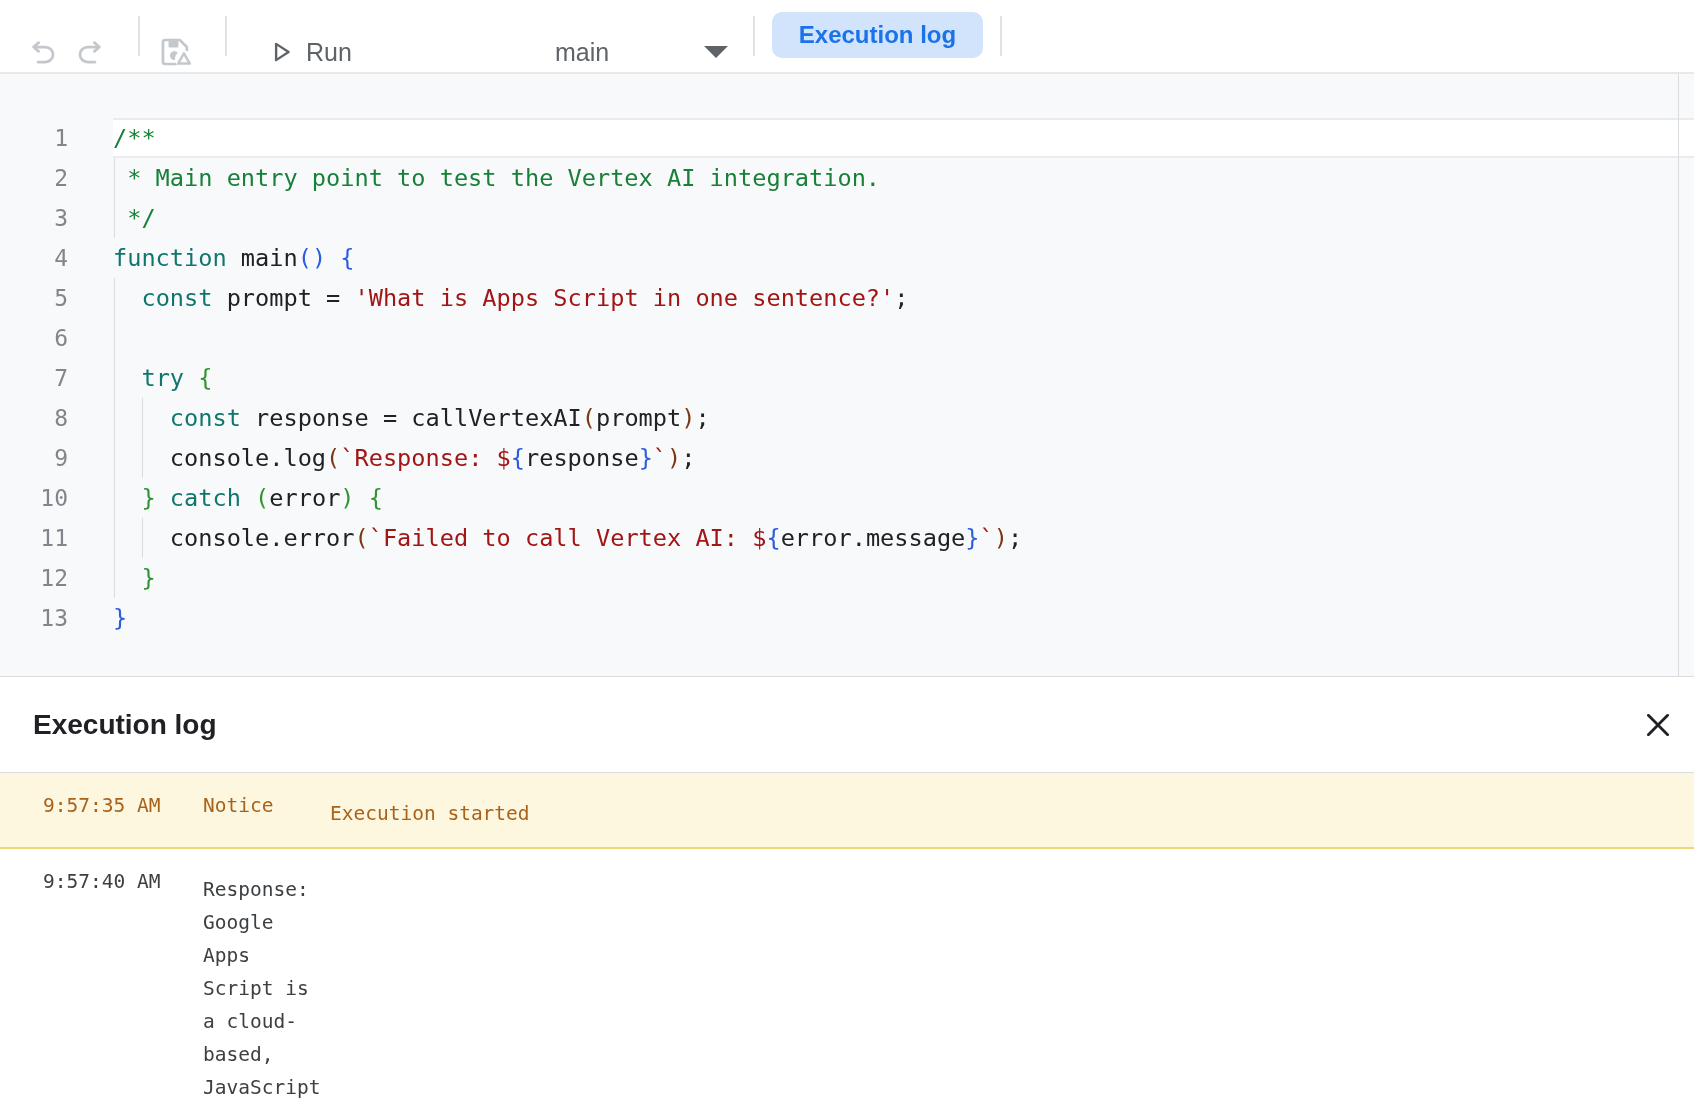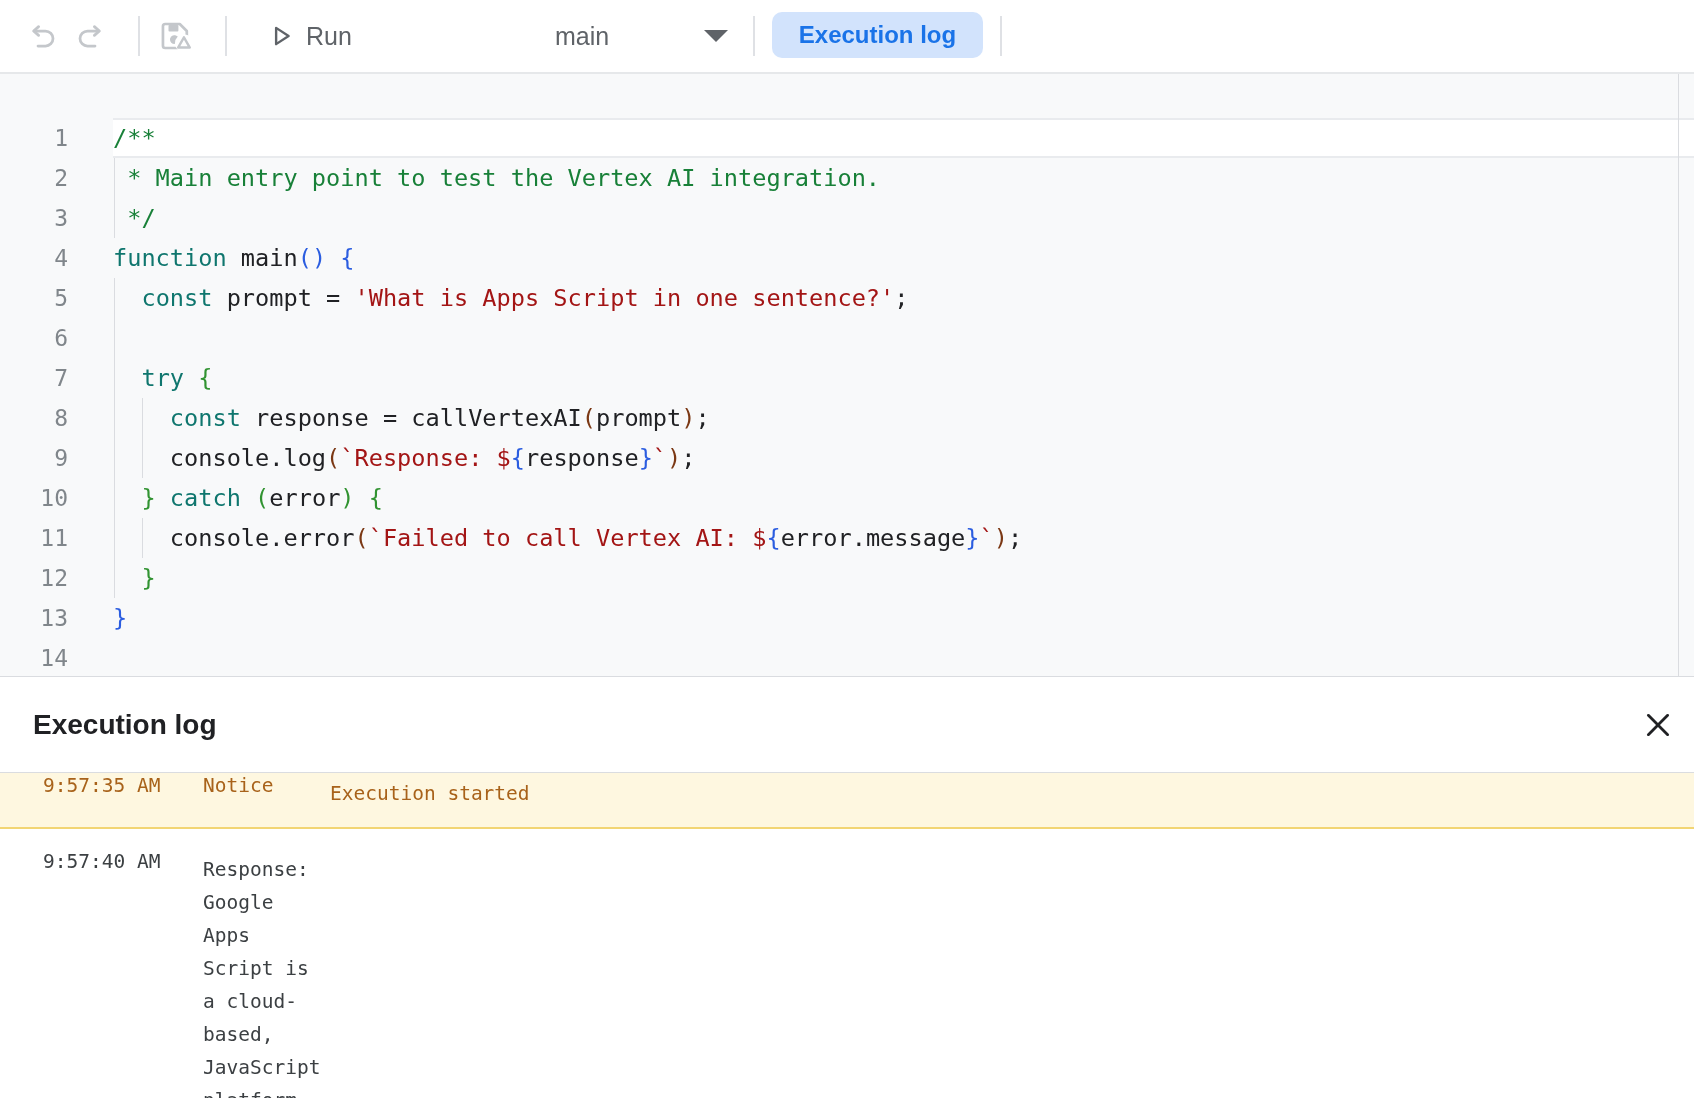--- a/index.html
+++ b/index.html
@@ -3,21 +3,21 @@
 <meta charset="utf-8">
 <style>
   * { margin:0; padding:0; box-sizing:border-box; }
   html,body { width:1694px; height:1098px; overflow:hidden; background:#fff;
               font-family:"Liberation Sans", sans-serif; }
   .stage { position:relative; width:1694px; height:1098px; background:#fff; }
 
   
   .toolbar { position:absolute; left:0; top:0; width:1694px; height:74px;
              background:#fff; border-bottom:2px solid #e6e8ea; }
-  .tb-item { position:absolute; top:0; height:72px; display:flex; align-items:center; }
+  .tb-item { position:absolute; top:16px; height:72px; display:flex; align-items:center; }
   .tb-btn { cursor:pointer; background:none; border:none; display:flex; align-items:center; gap:12px;
             color:#5f6368; font-size:25px; font-family:"Liberation Sans",sans-serif; }
   .tb-divider { position:absolute; top:16px; width:2px; height:40px; background:#dfe1e5; }
   .icon { display:block; }
   .disabled { color:#c4c7cb; }
   .tb-label { color:#5f6368; font-weight:500; }
   .chip { position:absolute; left:772px; top:12px; width:211px; height:46px;
           background:#d2e3fc; border:none; border-radius:10px; color:#1a73e8;
           font-size:24px; font-weight:600; font-family:"Liberation Sans",sans-serif;
           display:flex; align-items:center; justify-content:center; cursor:pointer; }
@@ -46,21 +46,21 @@
                background:#fff; border-top:1px solid #dadce0; }
   .log-header { position:relative; height:96px; background:#fff; border-bottom:1px solid #dadce0; }
   .log-title { position:absolute; left:33px; top:50%; transform:translateY(-50%);
                font-size:28px; font-weight:600; color:#202124; }
   .log-close { position:absolute; right:20px; top:50%; transform:translateY(-50%);
                width:32px; height:32px; background:none; border:none; cursor:pointer;
                display:flex; align-items:center; justify-content:center; }
   .log-rows { font-family:"DejaVu Sans Mono", monospace; font-size:19.5px; }
   .log-row { display:grid; grid-template-columns:160px 127px 1fr; padding-left:43px;
              border-bottom:2px solid #f2d574; }
-  .log-row.notice { background:#fef7e0; color:#a8621a; padding-bottom:20px; line-height:26px; }
+  .log-row.notice { background:#fef7e0; color:#a8621a; padding-top:20px; padding-bottom:20px; line-height:26px; }
   .log-row.info { background:#ffffff; color:#3c4043; padding-top:16px; padding-bottom:10px; line-height:33px; }
   .log-msg { max-width:1010px; white-space:pre-wrap; word-break:normal;margin-top:8px; }
 </style>
 </head>
 <body>
 
 <div class="stage">
 
   <div class="toolbar">
     <div class="tb-item" style="left:28px;">
@@ -165,24 +165,20 @@
           <div class="code-text"><span class="guide" style="left: 1px;"></span><span class="guide" style="left: 29.4px;"></span><span class="tk-pl">    console.error</span><span class="tk-b3">(</span><span class="tk-st">`Failed to call Vertex AI: $</span><span class="tk-b1">{</span><span class="tk-pl">error.message</span><span class="tk-b1">}</span><span class="tk-st">`</span><span class="tk-b3">)</span><span class="tk-pl">;</span></div>
         </div>
         <div class="code-line">
           <div class="gutter">12</div>
           <div class="code-text"><span class="guide" style="left: 1px;"></span><span class="tk-pl">  </span><span class="tk-b2">}</span></div>
         </div>
         <div class="code-line">
           <div class="gutter">13</div>
           <div class="code-text"><span class="tk-b1">}</span></div>
         </div>
-        <div class="code-line">
-          <div class="gutter">14</div>
-          <div class="code-text"></div>
-        </div>
       </div>
     <div class="ruler"></div>
   </div>
 
   <div class="log-panel">
     <div class="log-header">
       <div class="log-title">Execution log</div>
       <button class="log-close">
         <svg width="30" height="30" viewBox="0 0 28 28" fill="none" stroke="#202124" stroke-width="2.6" stroke-linecap="round">
           <path d="M5 5 L23 23 M23 5 L5 23"></path>

